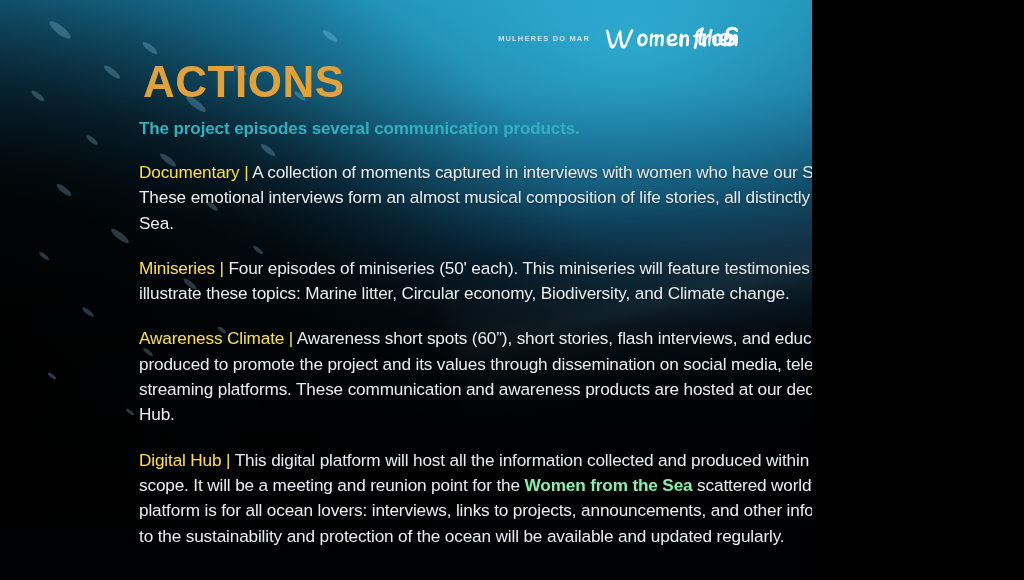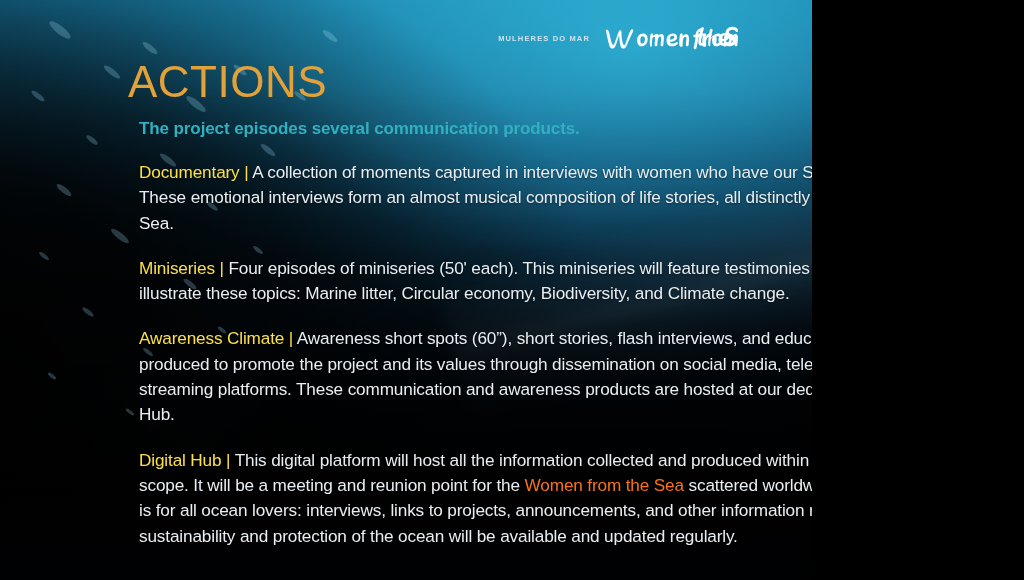--- a/index.html
+++ b/index.html
@@ -154,24 +154,24 @@
     color: #cfe2ee;
     white-space: nowrap;
     padding-bottom: 1px;
   }
   .logo-script {
     display: block;
   }
 
   .title {
     position: absolute;
-    left: 128px;
+    left: 143px;
     top: 60px;
     font-size: 44px;
-    font-weight: 400;
+    font-weight: 700;
     letter-spacing: 0.5px;
     color: #e3a13a;
     line-height: 1;
     margin: 0;
   }
 
   .subtitle {
     position: absolute;
     left: 139px;
     top: 119px;
@@ -197,22 +197,22 @@
     margin: 0 0 20px 0;
     text-shadow: 0 1px 2px rgba(0,0,0,0.45);
   }
   .para:last-child { margin-bottom: 0; }
 
   .lead {
     font-weight: 400;
     color: #fde047;
   }
   .em {
-    font-weight: 400;
-    color: #f97316;
+    font-weight: 700;
+    color: #86efac;
   }
 </style>
 </head>
 <body>
 
 <div class="slide">
 
   <div class="bg-base"></div>
   <div class="bg-topblue"></div>
   <div class="bg-rightglow"></div>

